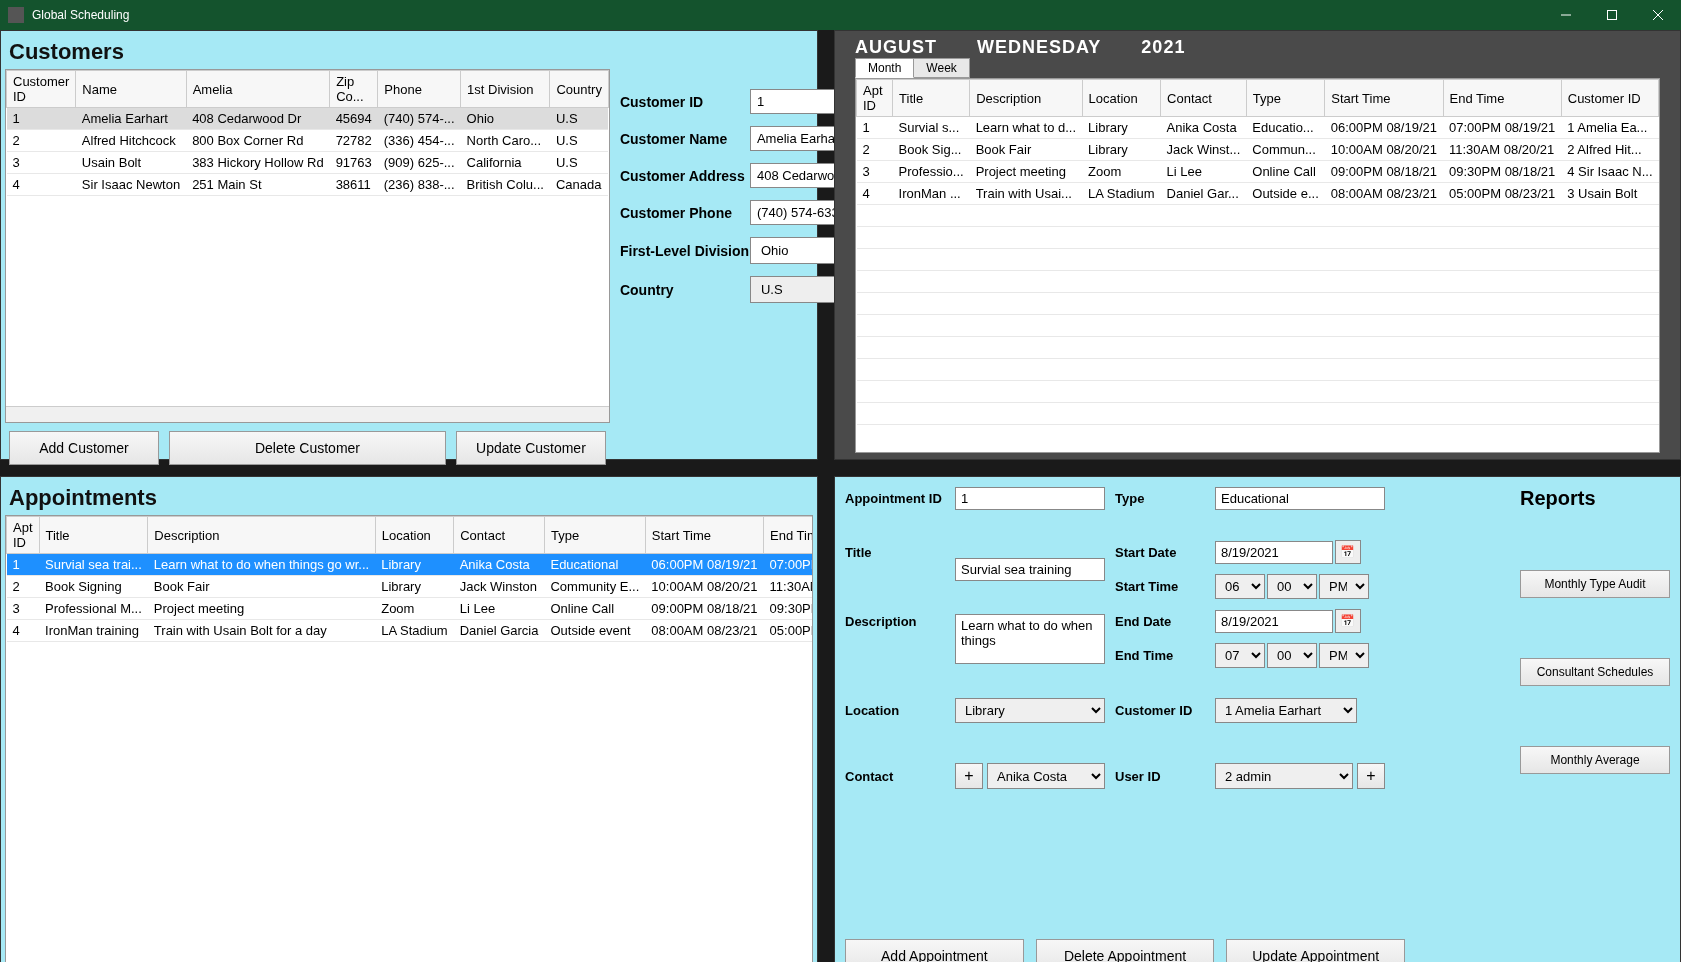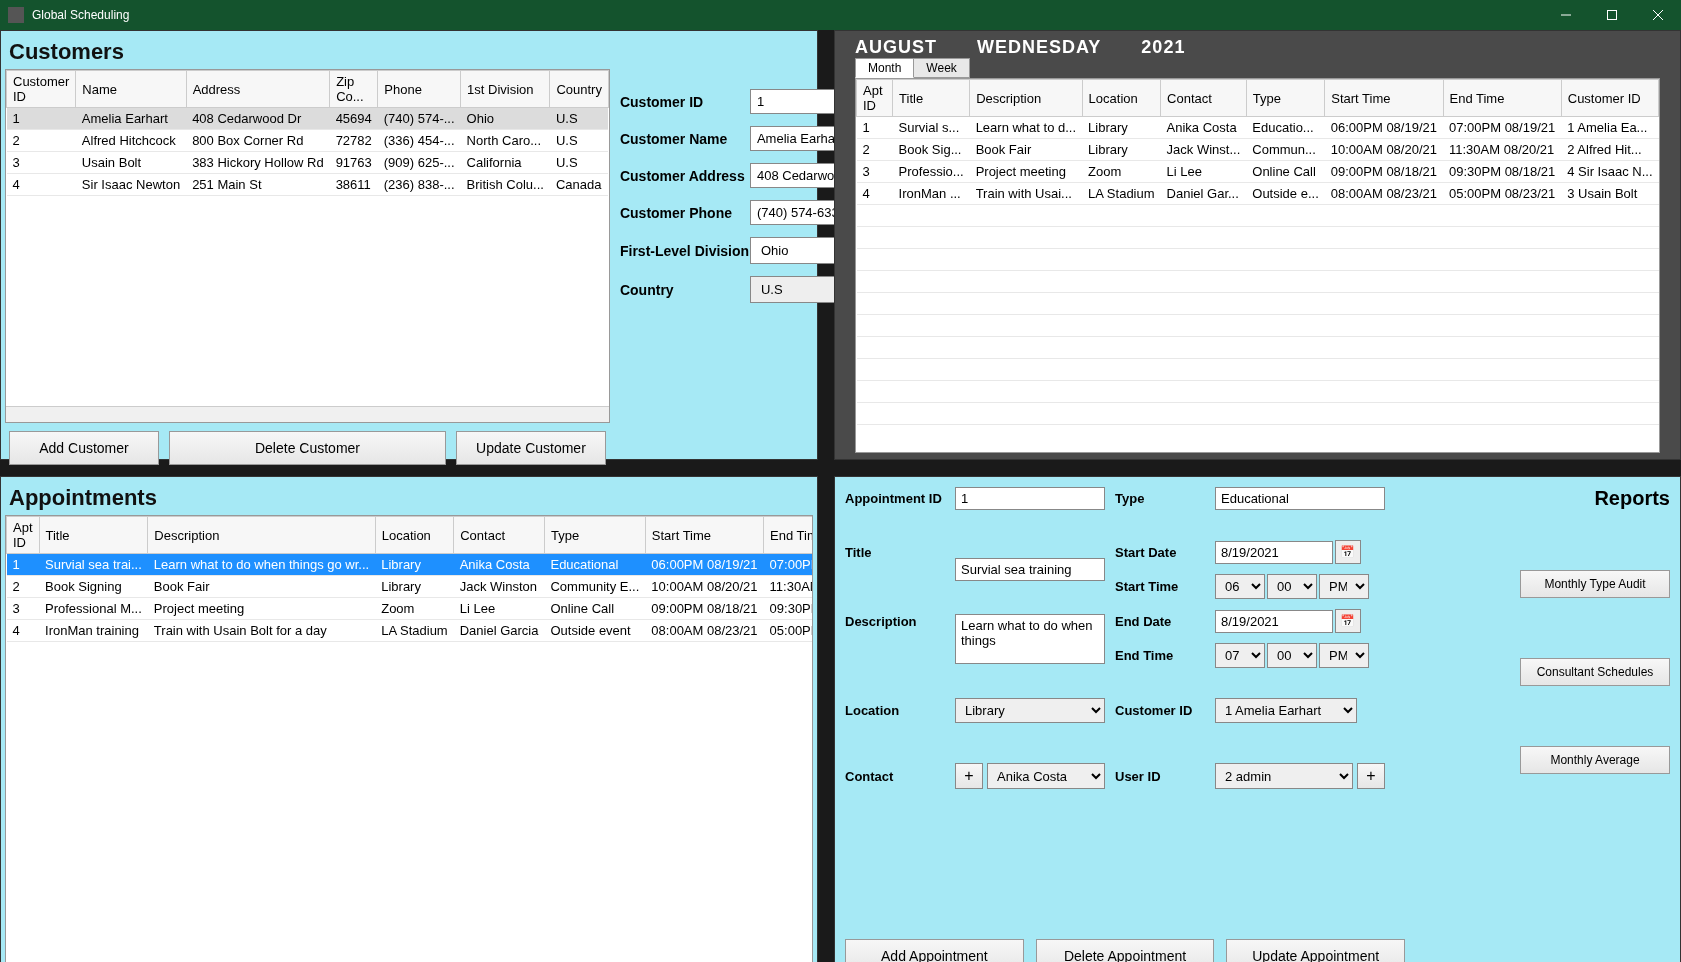--- a/index.html
+++ b/index.html
@@ -51,21 +51,21 @@
 .apt-form input, .apt-form select, .apt-form textarea { width: 100%; padding: 3px 5px; border: 1px solid #888; font-size: 13px; }
 .apt-form textarea { height: 50px; resize: none; }
 .tiny-btn { width: 28px; height: 26px; border: 1px solid #888; background: linear-gradient(#f7f7f7,#e6e6e6); cursor: pointer; font-size: 16px; }
 .date-row { display: flex; gap: 2px; align-items: center; }
 .date-row input { width: 118px; }
 .date-row .cal-icon-btn { width: 26px; height: 24px; border: 1px solid #888; background: #eee; cursor: pointer; display: flex; align-items: center; justify-content: center; font-size: 12px; }
 .time-row { display: flex; gap: 2px; }
 .time-row select { width: 50px; }
 
 .reports-col { position: absolute; right: 10px; top: 10px; width: 150px; display: flex; flex-direction: column; gap: 60px; align-items: stretch; }
-.reports-col h3 { margin: 0; font-size: 20px; text-align: right; font-weight: 600; }
+.reports-col h3 { margin: 0; font-size: 20px; text-align: left; font-weight: 600; }
 .reports-col .btn { font-size: 12px; padding: 6px 4px; }
 
 .apt-btn-row { display: flex; gap: 12px; margin-top: auto; padding-top: 20px; }
 .apt-btn-row .btn { flex: 1; }
 </style>
 </head>
 <body>
 
 <div class="titlebar">
   <div class="icon"></div>
@@ -94,21 +94,21 @@
   <div class="left-top panel">
     <h2 class="section-title">Customers</h2>
     <div style="display:flex; gap:10px; flex:1;">
       <div style="flex:0 0 540px; display:flex; flex-direction:column;">
         <div class="grid-wrap" style="flex:1;">
           <table class="datagrid" id="cust-table">
             <thead>
                 <tr id="cust-head">
                   <th>Customer ID</th>
                   <th>Name</th>
-                  <th>Address</th>
+                  <th>Amelia</th>
                   <th>Zip Co...</th>
                   <th>Phone</th>
                   <th>1st Division</th>
                   <th>Country</th>
                 </tr>
               </thead>
             <tbody id="cust-body">
                 <tr class="selected">
                   <td>1</td>
                   <td>Amelia Earhart</td>

